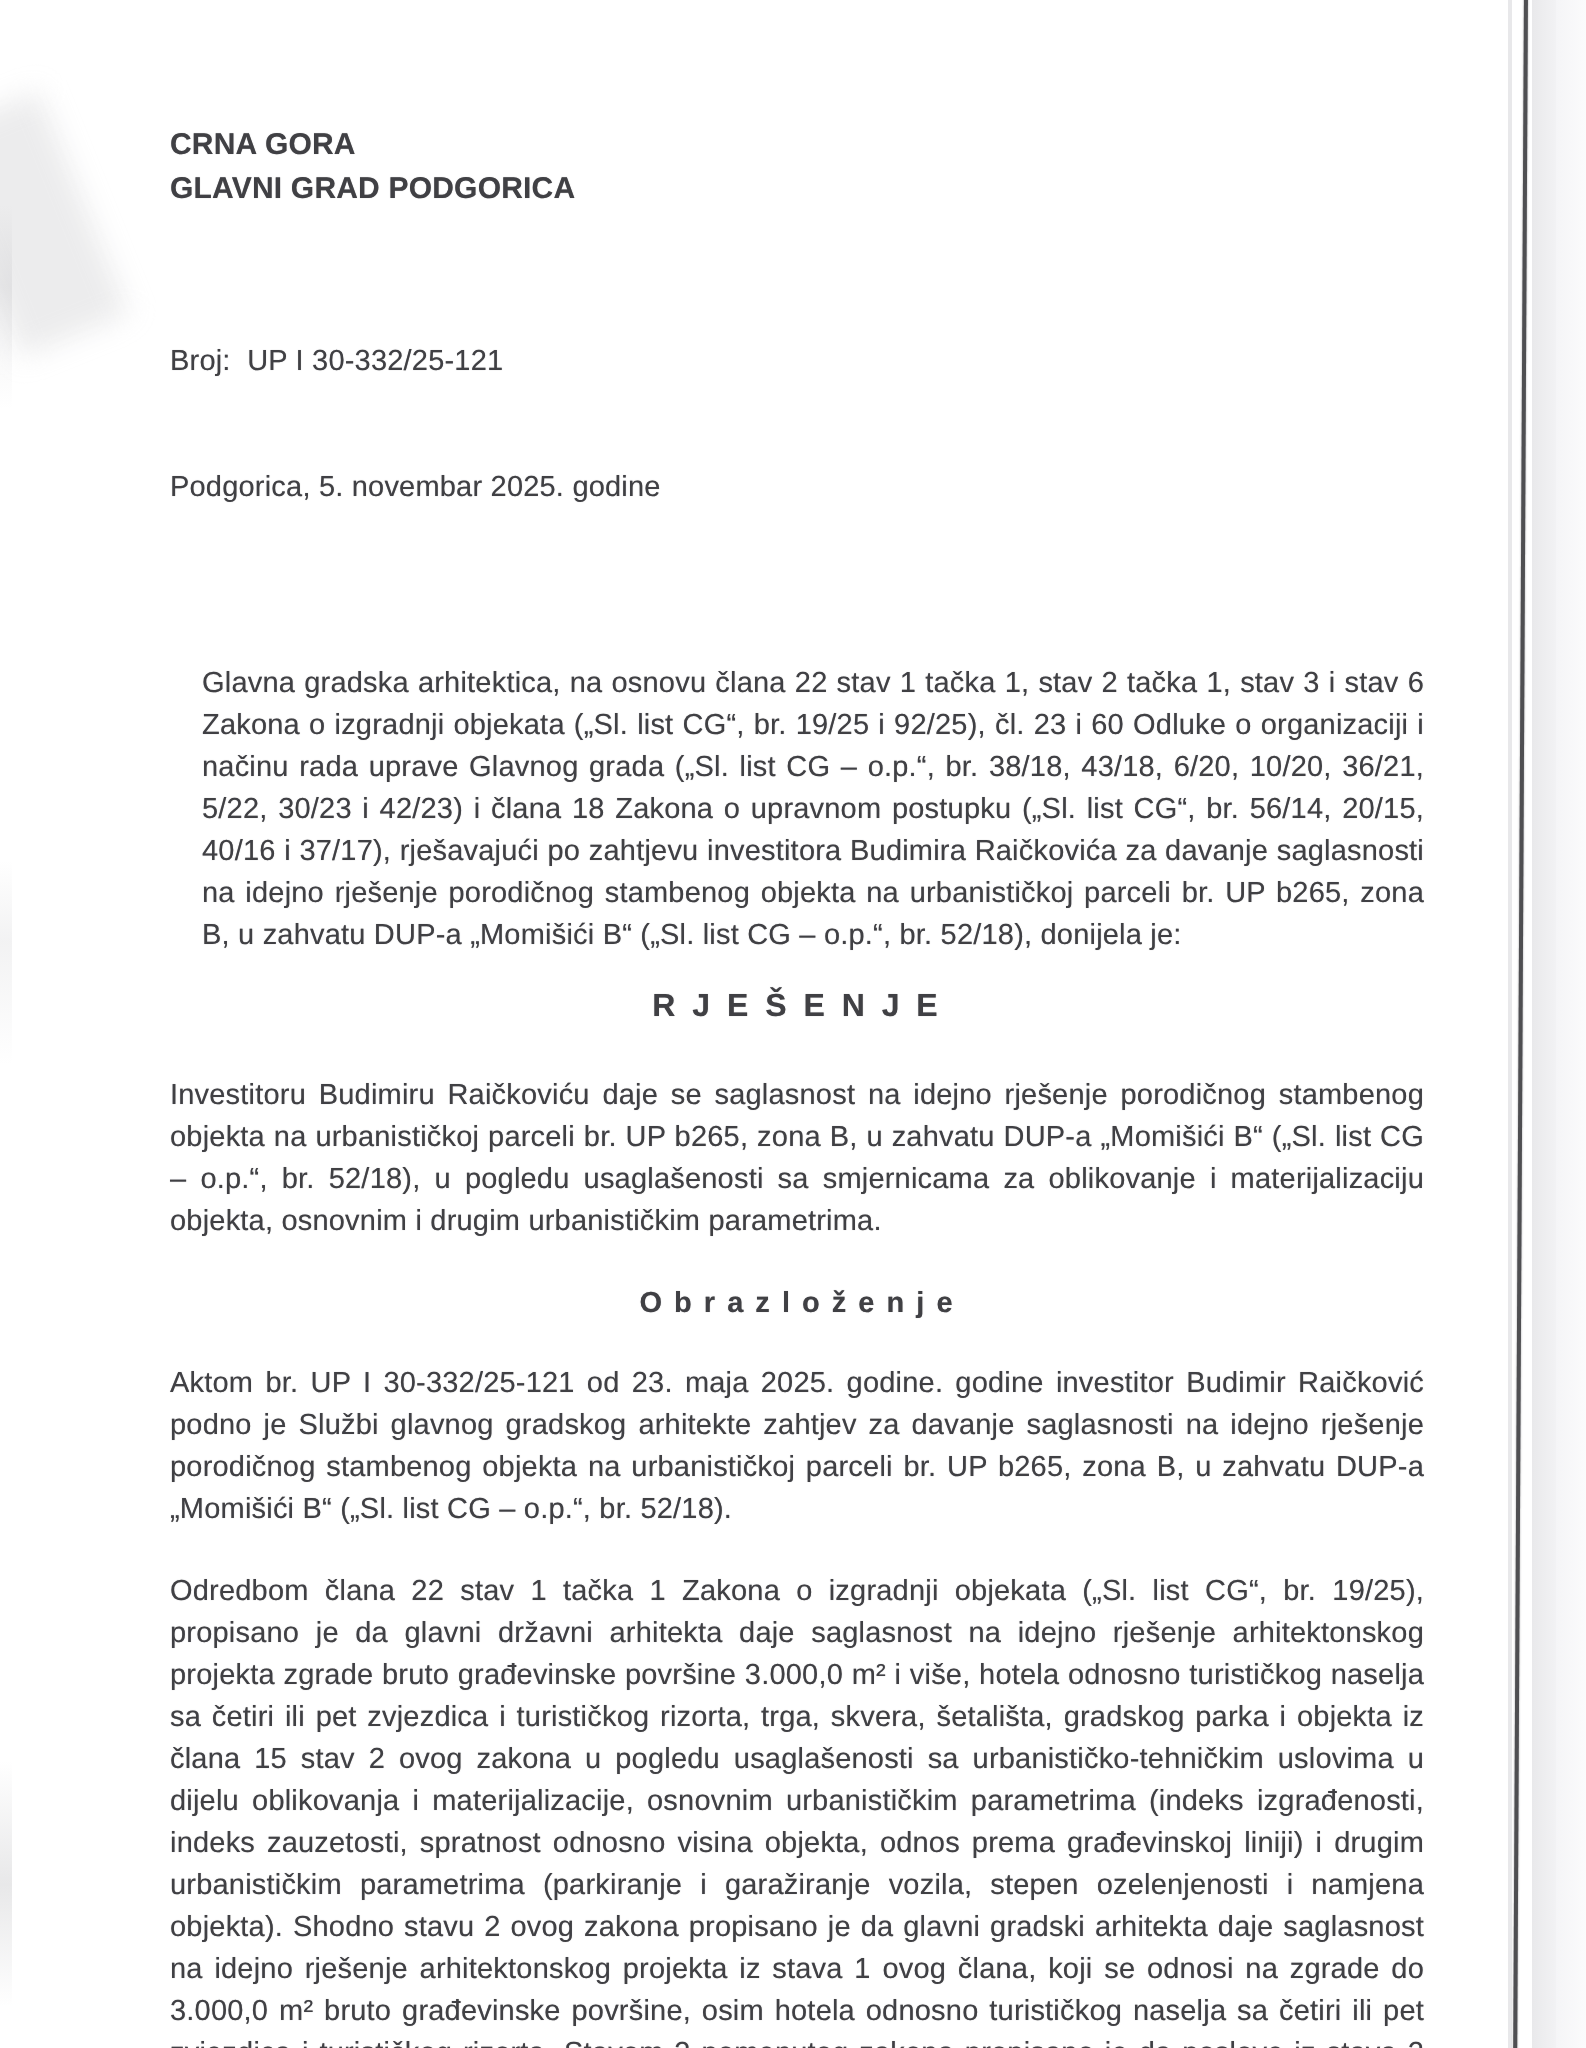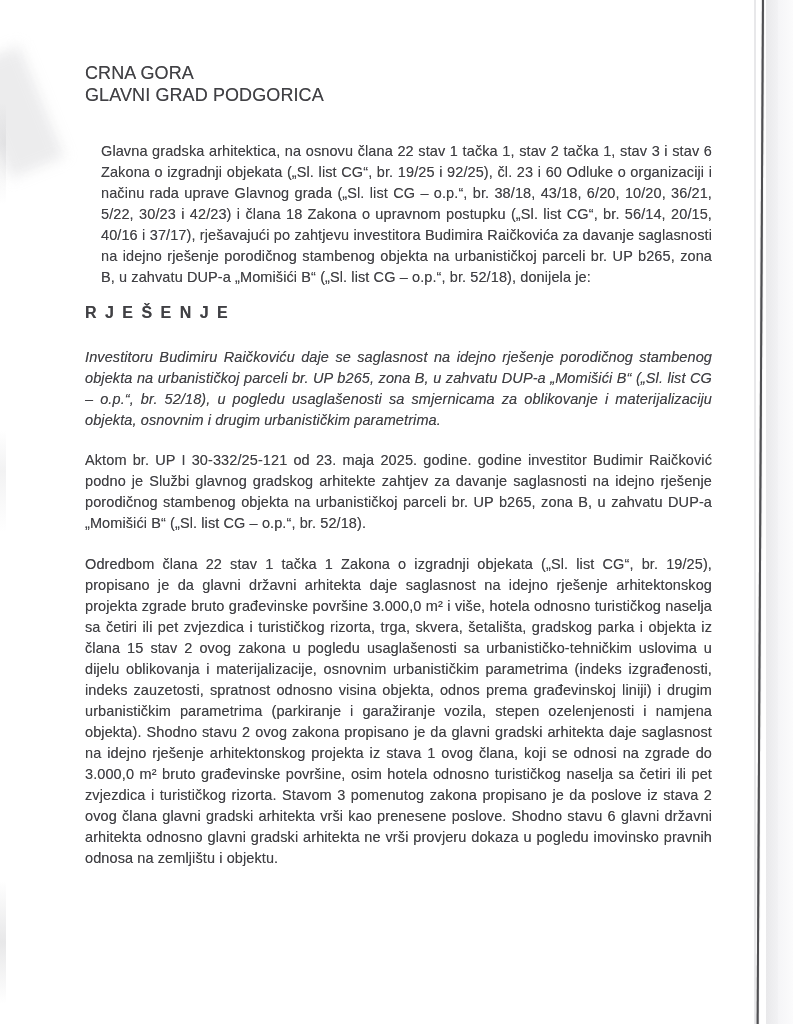--- a/index.html
+++ b/index.html
@@ -90,49 +90,50 @@
     left: 85px;
     top: 0;
     width: 627px;
     padding-top: 62px;
     font-size: 14.5px;
     line-height: 21px;
     letter-spacing: 0.1px;
     text-shadow: 0 0 0.4px rgba(64,64,68,0.55);
   }
   .letterhead div {
-    font-weight: normal;
-    font-size: 18px;
+    font-weight: bold;
+    font-size: 15px;
     line-height: 22px;
   }
   .reference {
     margin-top: 23px;
     white-space: pre-wrap;
   }
   .para {
     margin: 0;
     text-align: justify;
   }
   .heading {
     margin: 0;
+    text-align: center;
     font-weight: bold;
   }
   .heading.h1 {
     font-size: 16px;
     line-height: 22px;
     letter-spacing: 2px;
   }
   .heading.h2 {
     font-size: 14.5px;
     line-height: 22px;
     letter-spacing: 1px;
   }
   .mt-35 { margin-top: 35px; margin-left: 16px; }
   .mt-14 { margin-top: 14px; }
-  .mt-23 { margin-top: 23px; font-style: italic; }
+  .mt-23 { margin-top: 23px; }
   .mt-19 { margin-top: 19px; }
   .mt-20 { margin-top: 20px; }
 </style>
 </head>
 <body>
 
 <div class="page">
 
   <div class="scan-smudge-topleft"></div>
   <div class="scan-smudge-left"></div>
@@ -141,26 +142,31 @@
   <div class="scan-edge-faint-line"></div>
   <div class="scan-edge-line"></div>
 
   <div class="content">
 
     <div class="letterhead">
       <div>CRNA GORA</div>
       <div>GLAVNI GRAD PODGORICA</div>
     </div>
 
+    <div class="reference">
+      <div>Broj:  UP I 30-332/25-121</div>
+      <div>Podgorica, 5. novembar 2025. godine</div>
+    </div>
 
     <p class="para mt-35">Glavna gradska arhitektica, na osnovu člana 22 stav 1 tačka 1, stav 2 tačka 1, stav 3 i stav 6 Zakona o izgradnji objekata („Sl. list CG“, br. 19/25 i 92/25), čl. 23 i 60 Odluke o organizaciji i načinu rada uprave Glavnog grada („Sl. list CG – o.p.“, br. 38/18, 43/18, 6/20, 10/20, 36/21, 5/22, 30/23 i 42/23) i člana 18 Zakona o upravnom postupku („Sl. list CG“, br. 56/14, 20/15, 40/16 i 37/17), rješavajući po zahtjevu investitora Budimira Raičkovića za davanje saglasnosti na idejno rješenje porodičnog stambenog objekta na urbanističkoj parceli br. UP b265, zona B, u zahvatu DUP-a „Momišići B“ („Sl. list CG – o.p.“, br. 52/18), donijela je:</p>
 
     <h1 class="heading h1 mt-14">R J E Š E N J E</h1>
 
     <p class="para mt-23">Investitoru Budimiru Raičkoviću daje se saglasnost na idejno rješenje porodičnog stambenog objekta na urbanističkoj parceli br. UP b265, zona B, u zahvatu DUP-a „Momišići B“ („Sl. list CG – o.p.“, br. 52/18), u pogledu usaglašenosti sa smjernicama za oblikovanje i materijalizaciju objekta, osnovnim i drugim urbanističkim parametrima.</p>
 
+    <h2 class="heading h2 mt-19">O b r a z l o ž e n j e</h2>
 
     <p class="para mt-19">Aktom br. UP I 30-332/25-121 od 23. maja 2025. godine. godine investitor Budimir Raičković podno je Službi glavnog gradskog arhitekte zahtjev za davanje saglasnosti na idejno rješenje porodičnog stambenog objekta na urbanističkoj parceli br. UP b265, zona B, u zahvatu DUP-a „Momišići B“ („Sl. list CG – o.p.“, br. 52/18).</p>
 
     <p class="para mt-20">Odredbom člana 22 stav 1 tačka 1 Zakona o izgradnji objekata („Sl. list CG“, br. 19/25), propisano je da glavni državni arhitekta daje saglasnost na idejno rješenje arhitektonskog projekta zgrade bruto građevinske površine 3.000,0 m² i više, hotela odnosno turističkog naselja sa četiri ili pet zvjezdica i turističkog rizorta, trga, skvera, šetališta, gradskog parka i objekta iz člana 15 stav 2 ovog zakona u pogledu usaglašenosti sa urbanističko-tehničkim uslovima u dijelu oblikovanja i materijalizacije, osnovnim urbanističkim parametrima (indeks izgrađenosti, indeks zauzetosti, spratnost odnosno visina objekta, odnos prema građevinskoj liniji) i drugim urbanističkim parametrima (parkiranje i garažiranje vozila, stepen ozelenjenosti i namjena objekta). Shodno stavu 2 ovog zakona propisano je da glavni gradski arhitekta daje saglasnost na idejno rješenje arhitektonskog projekta iz stava 1 ovog člana, koji se odnosi na zgrade do 3.000,0 m² bruto građevinske površine, osim hotela odnosno turističkog naselja sa četiri ili pet zvjezdica i turističkog rizorta. Stavom 3 pomenutog zakona propisano je da poslove iz stava 2 ovog člana glavni gradski arhitekta vrši kao prenesene poslove. Shodno stavu 6 glavni državni arhitekta odnosno glavni gradski arhitekta ne vrši provjeru dokaza u pogledu imovinsko pravnih odnosa na zemljištu i objektu.</p>
 
   </div>
 </div>
 
 </body></html>

